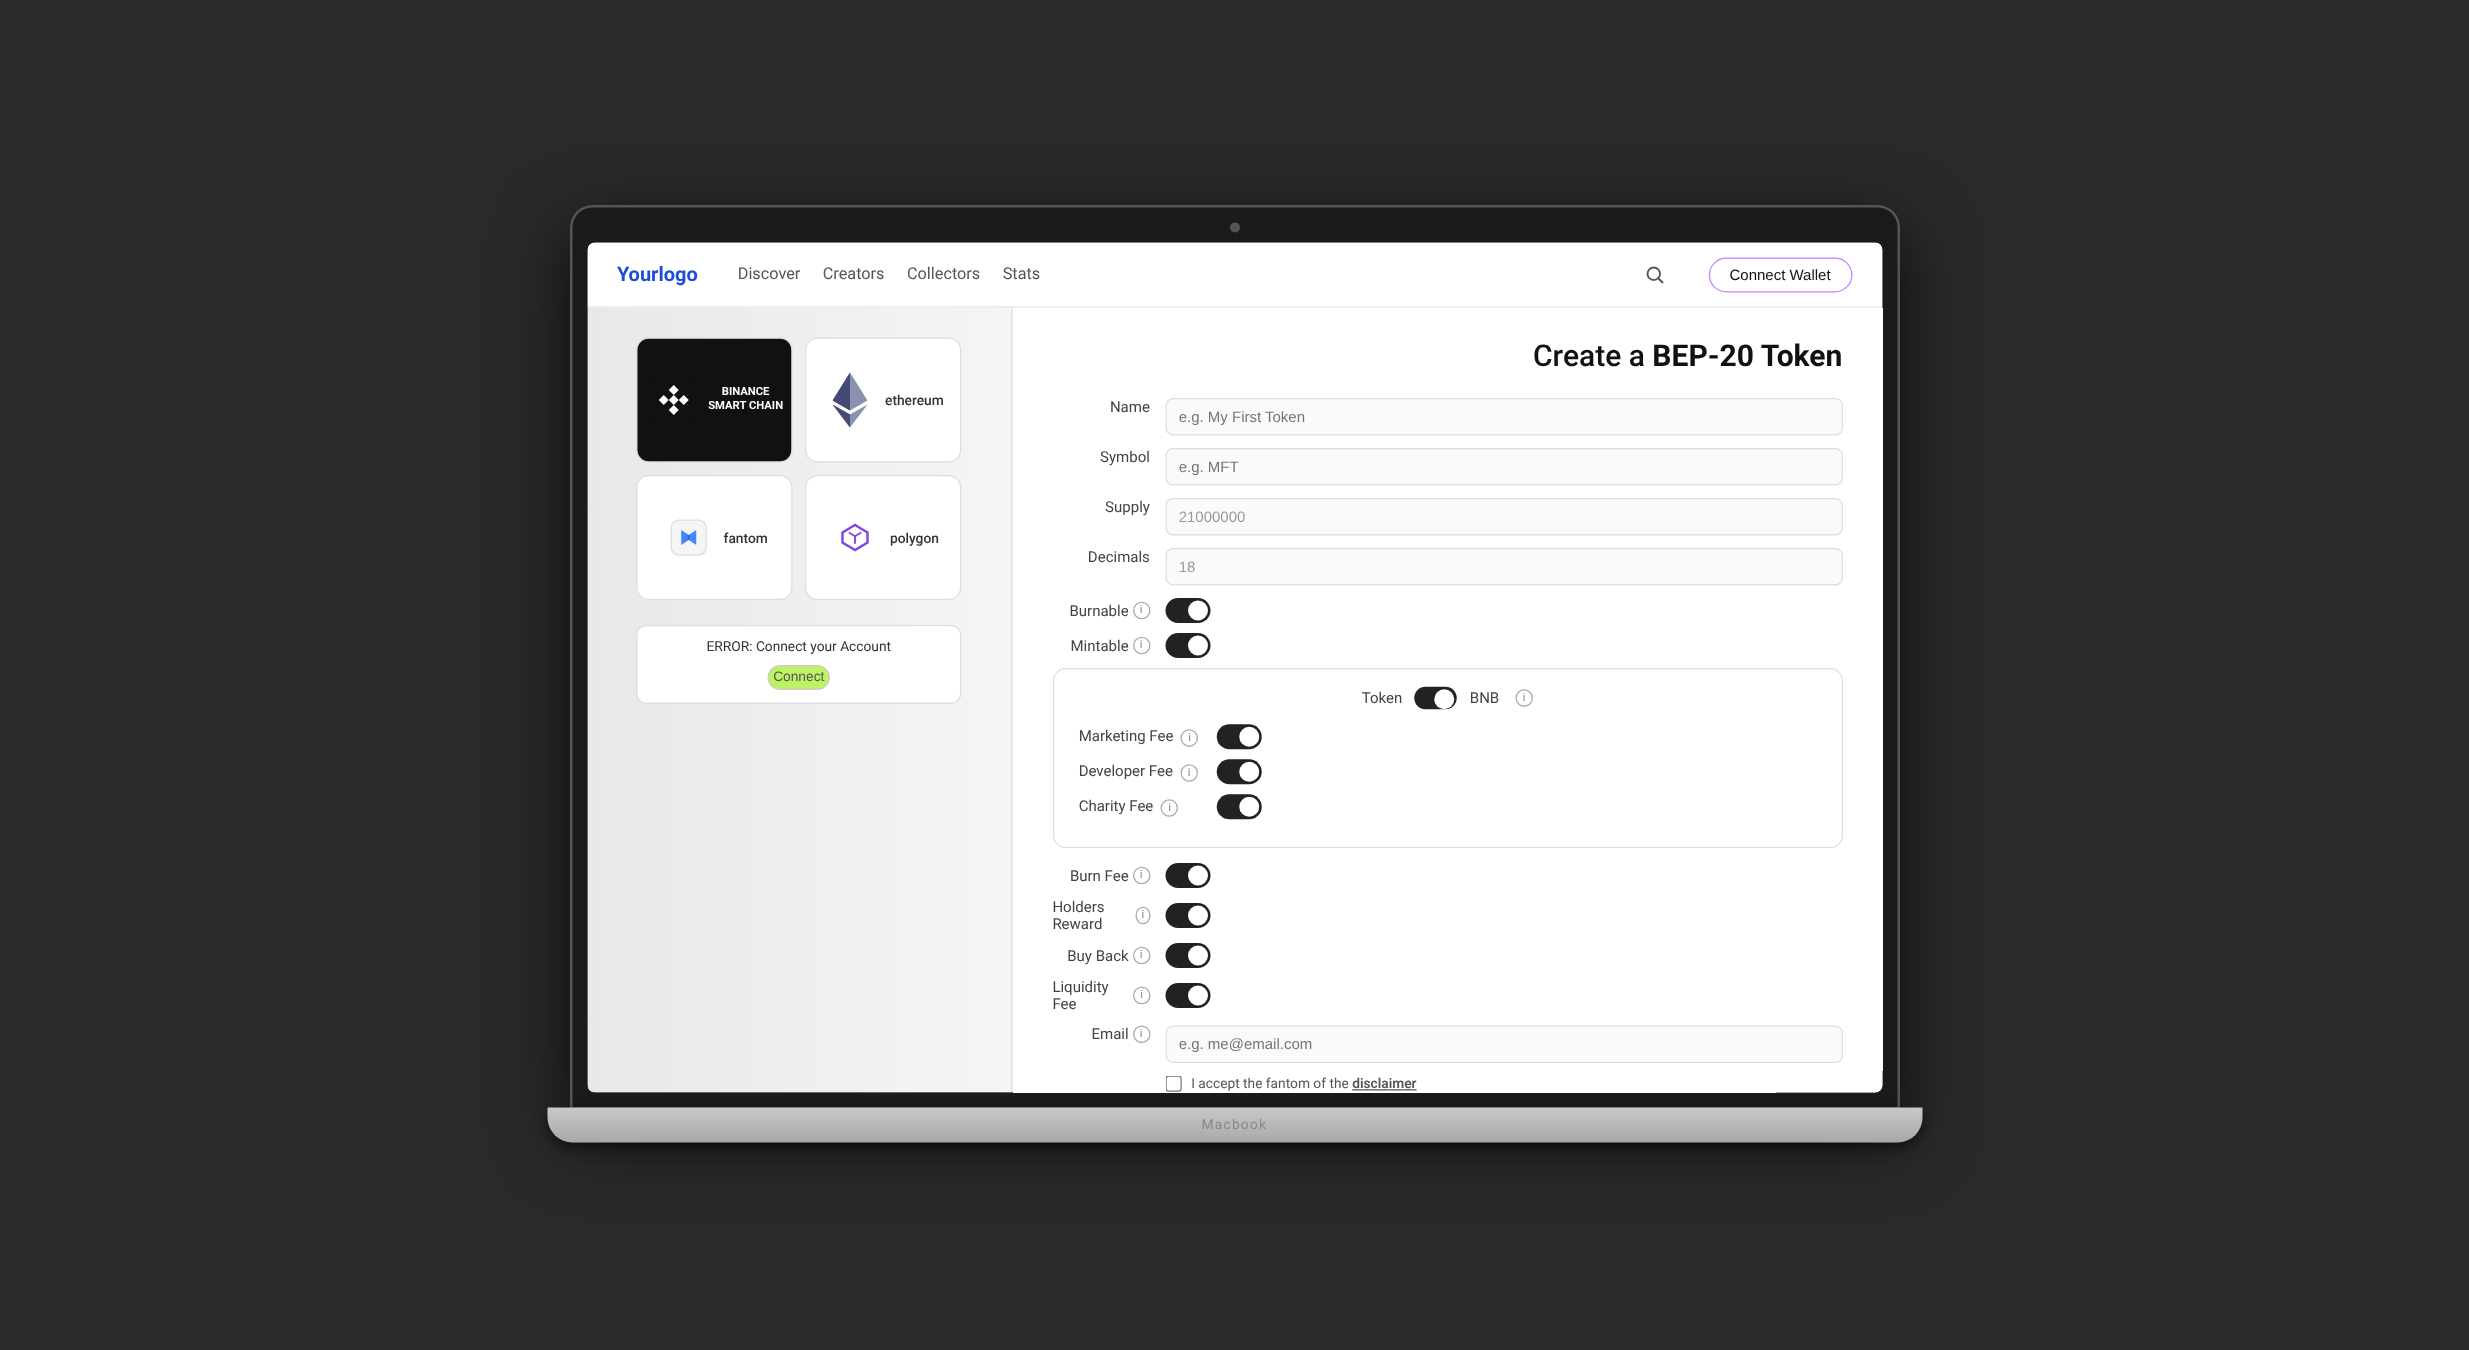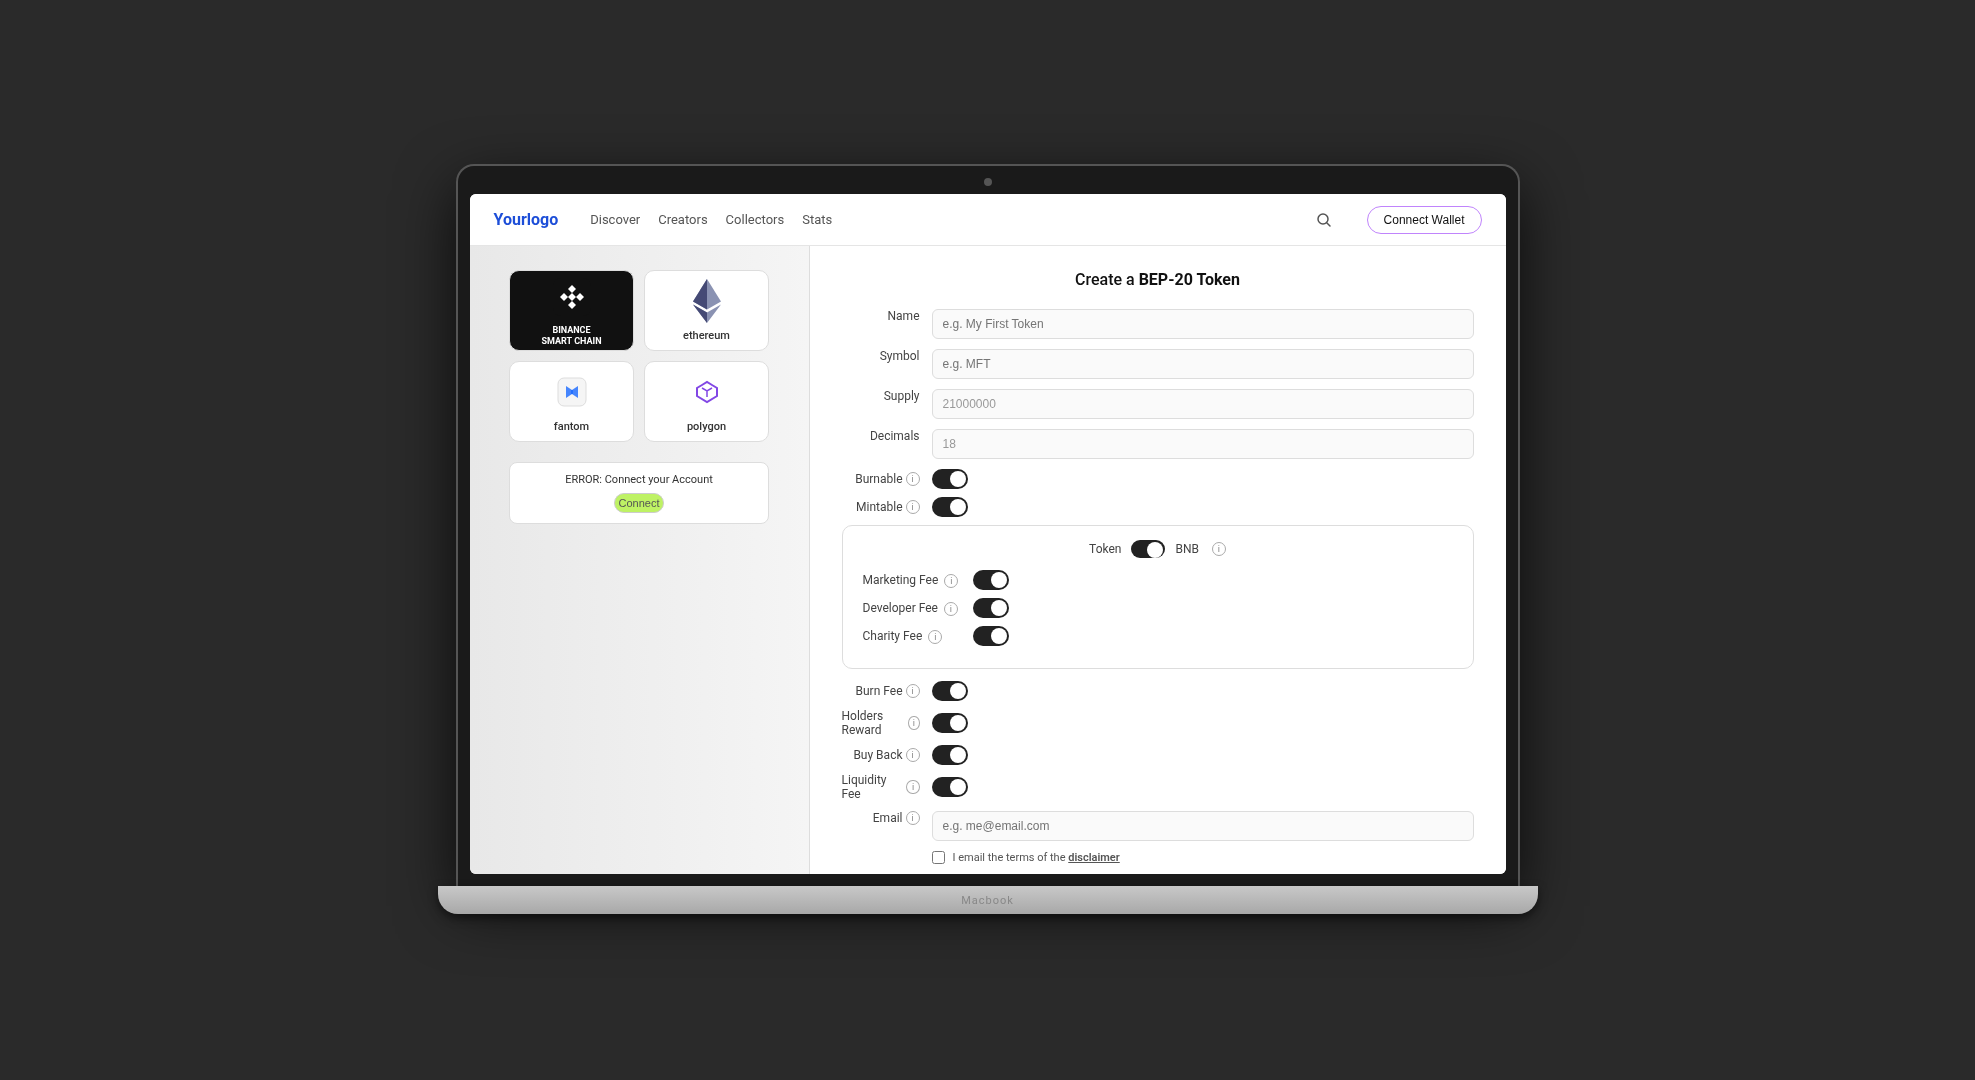--- a/index.html
+++ b/index.html
@@ -165,22 +165,22 @@
       max-width: 260px;
     }
 
     .chain-card {
       background: #fff;
       border: 1px solid #ddd;
       border-radius: 10px;
       display: flex;
       align-items: center;
       justify-content: center;
-      flex-direction: column;
-      height: 81px;
+      flex-direction: row;
+      height: 100px;
       cursor: pointer;
       gap: 6px;
     }
 
     .chain-card.dark {
       background: #111;
       color: #fff;
     }
 
     .chain-card.dark .chain-name {
@@ -231,23 +231,23 @@
 
     
     .right-panel {
       flex: 1;
       background: #fff;
       overflow-y: auto;
       padding: 24px 32px;
     }
 
     .form-title {
-      font-size: 16px;
+      font-size: 24px;
       font-weight: 500;
-      text-align: center;
+      text-align: right;
       margin-bottom: 20px;
       color: #111;
     }
 
     .form-title strong {
       font-weight: 700;
     }
 
     .form-row {
       display: flex;
@@ -628,21 +628,21 @@
               <div class="label-with-info">
                 <span class="label-text">Email</span>
                 <span class="info-icon">i</span>
               </div>
               <input class="form-input" type="email" placeholder="e.g. me@email.com" style="">
             </div>
 
             <div class="disclaimer-row">
               <input type="checkbox" style="">
               <span class="disclaimer-text">
-                <span>I email the terms of the</span>
+                <span>I accept the fantom of the</span>
                 <span> </span>
                 <span class="disclaimer-link">disclaimer</span>
               </span>
             </div>
 
           </div>
         </div>
       </div>
     </div>
   </div>

